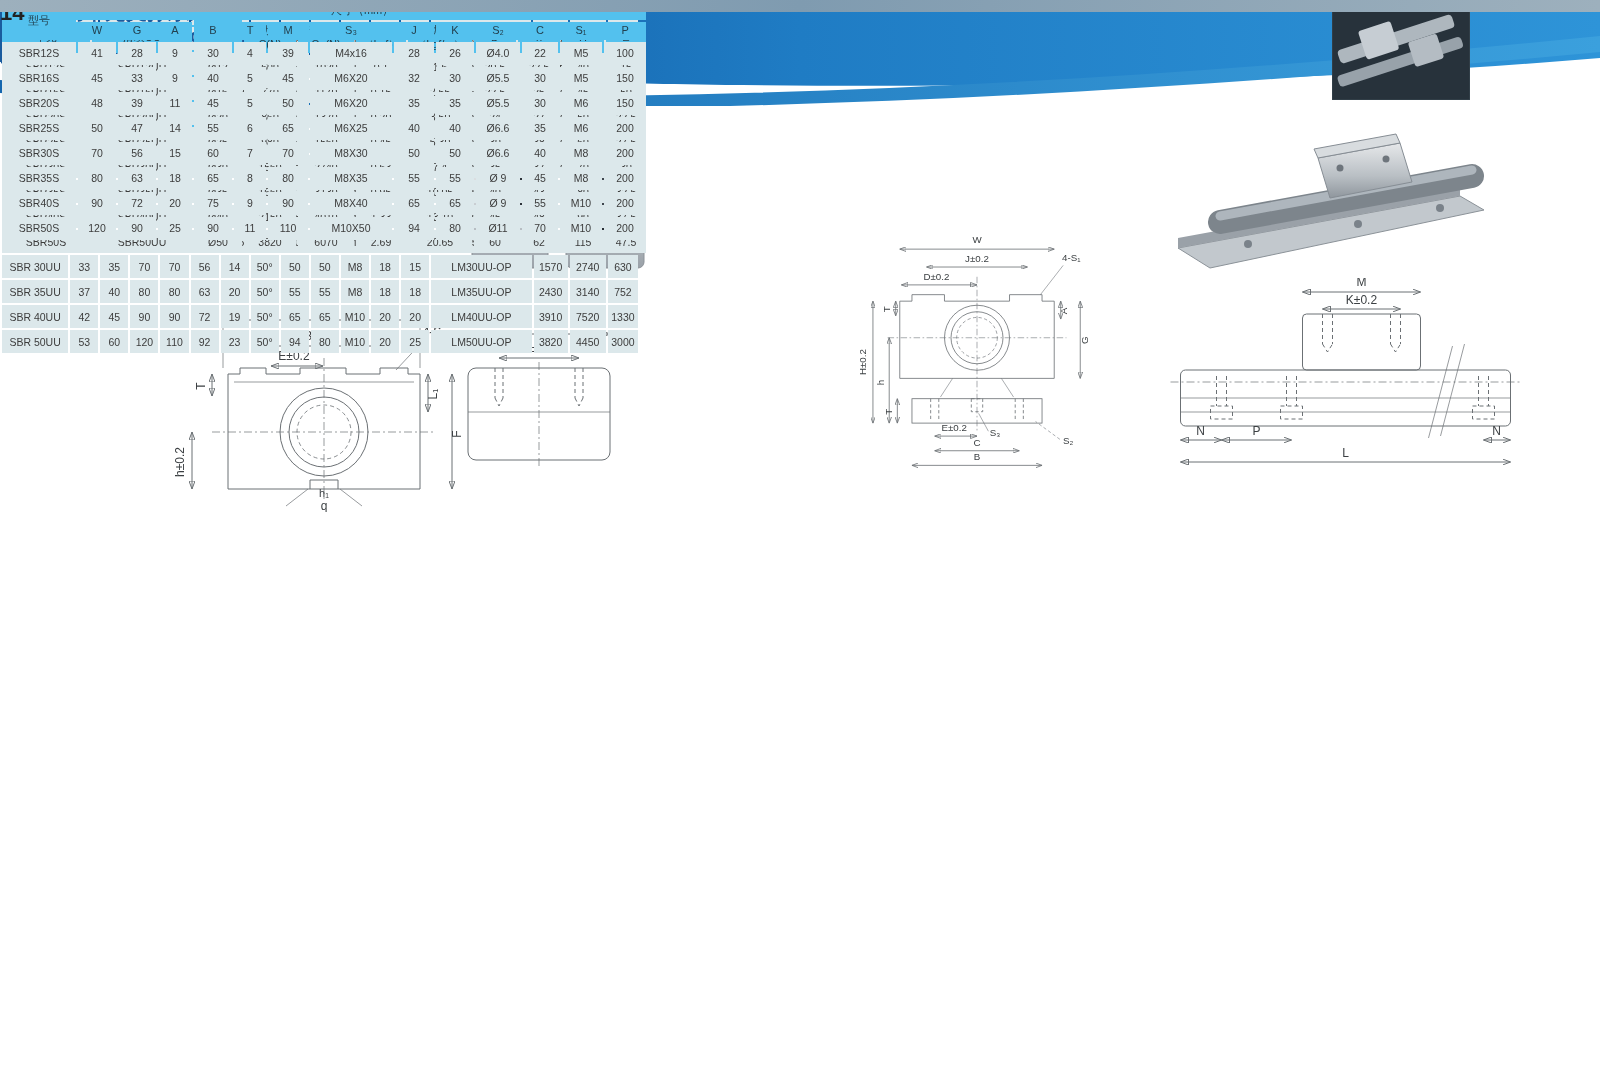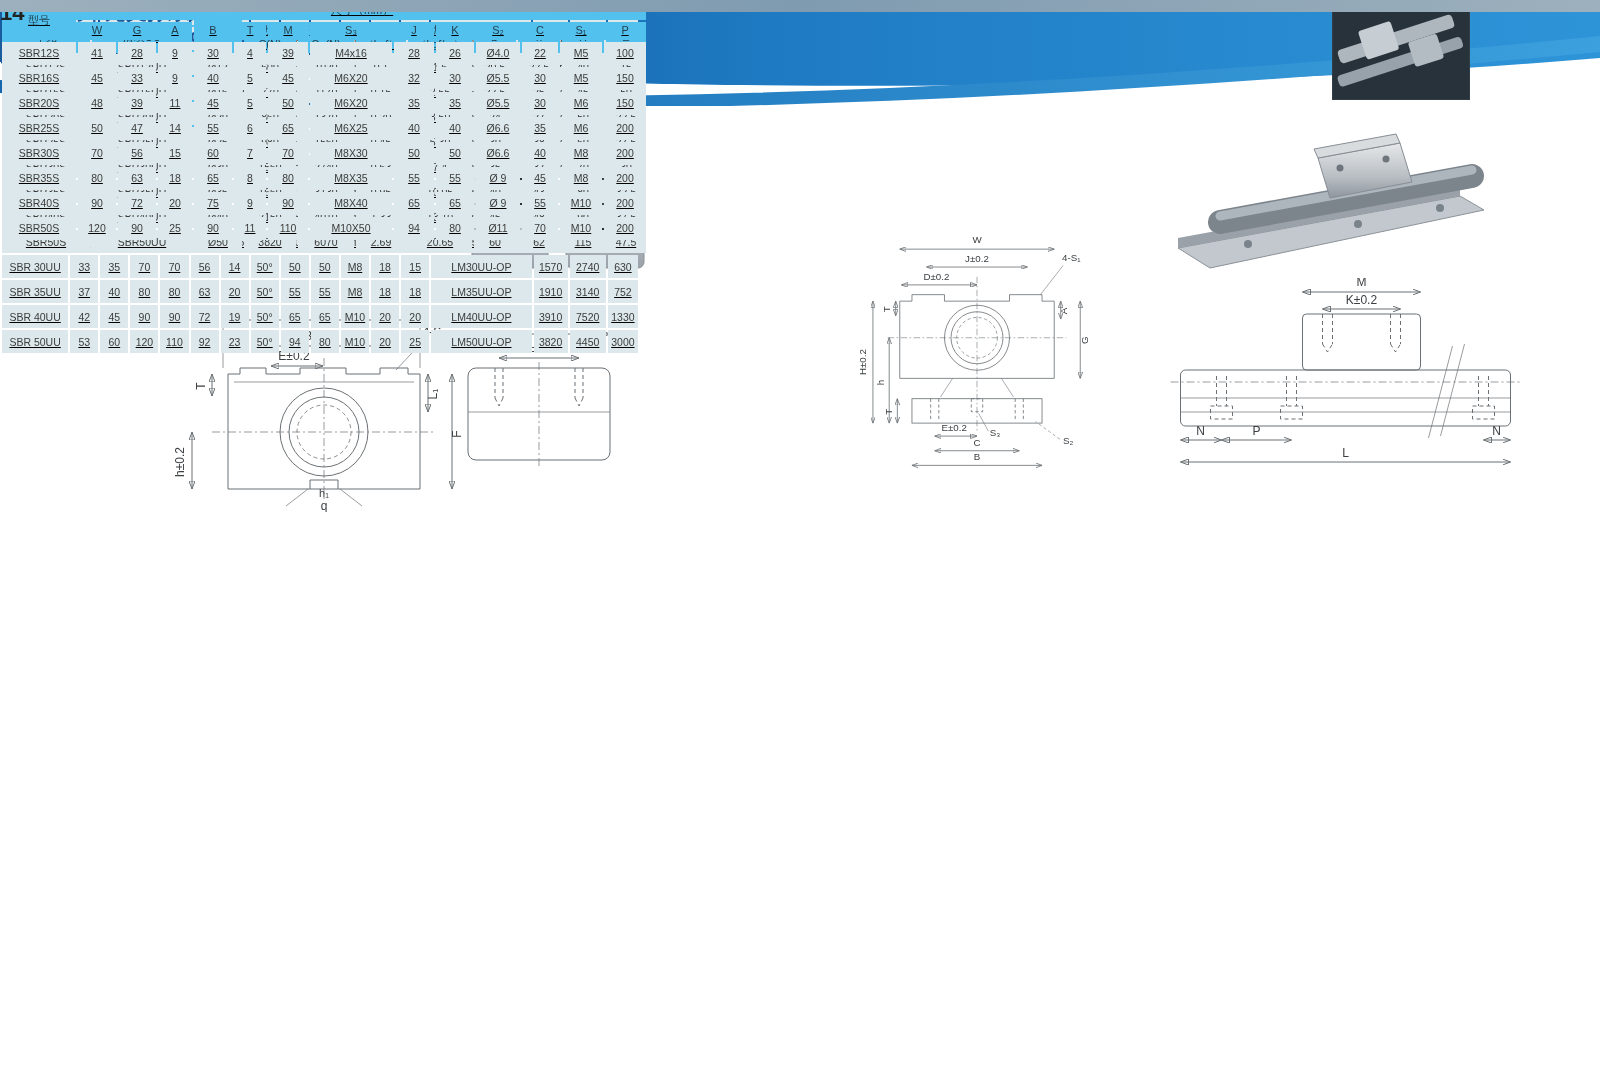--- a/index.html
+++ b/index.html
@@ -7,21 +7,21 @@
          font-family:"Liberation Sans","DejaVu Sans",sans-serif;}
   .abs{position:absolute;}
   .divider{width:1px;background:#e6eaee;}
   
   .title-bar{width:13px;height:62px;background:#1a5b9e;}
   .title-block{color:#1a5b9e;line-height:1.18;}
   .title-zh{font-size:21px;font-weight:bold;}
   .title-en{font-size:19px;font-weight:bold;}
   .title-model{font-size:20px;font-weight:bold;white-space:pre;}
   
-  table.spec{border-collapse:separate;border-spacing:2px;table-layout:fixed;text-decoration:underline;}
+  table.spec{border-collapse:separate;border-spacing:2px;table-layout:fixed;}
   table.spec th{background:#53c1ee;color:#22404f;font-weight:normal;font-size:11px;
                 white-space:pre-line;padding:2px 1px;line-height:1.25;}
   table.spec td{background:#dce8eb;color:#3c3c3c;font-size:10.5px;text-align:center;
                 padding:4px 0;height:15px;overflow:hidden;}
   .th-group{font-size:11.5px;}
   .th-tiny{font-size:7px;line-height:1.1;padding:1px 0;}
   .th-small{font-size:9.5px;line-height:1.15;}
   
   .dg line,.dg path,.dg rect,.dg circle{stroke:#6b7074;fill:none;stroke-width:1;}
   .dg text{fill:#3c4043;font-size:12px;stroke:none;text-anchor:middle;
@@ -323,21 +323,21 @@
             <td>80</td>
             <td>63</td>
             <td>20</td>
             <td>50°</td>
             <td>55</td>
             <td>55</td>
             <td>M8</td>
             <td>18</td>
             <td>18</td>
             <td>LM35UU-OP</td>
-            <td>1910</td>
+            <td>2430</td>
             <td>3140</td>
             <td>752</td>
           </tr>
           <tr>
             <td>SBR 40UU</td>
             <td>42</td>
             <td>45</td>
             <td>90</td>
             <td>90</td>
             <td>72</td>

